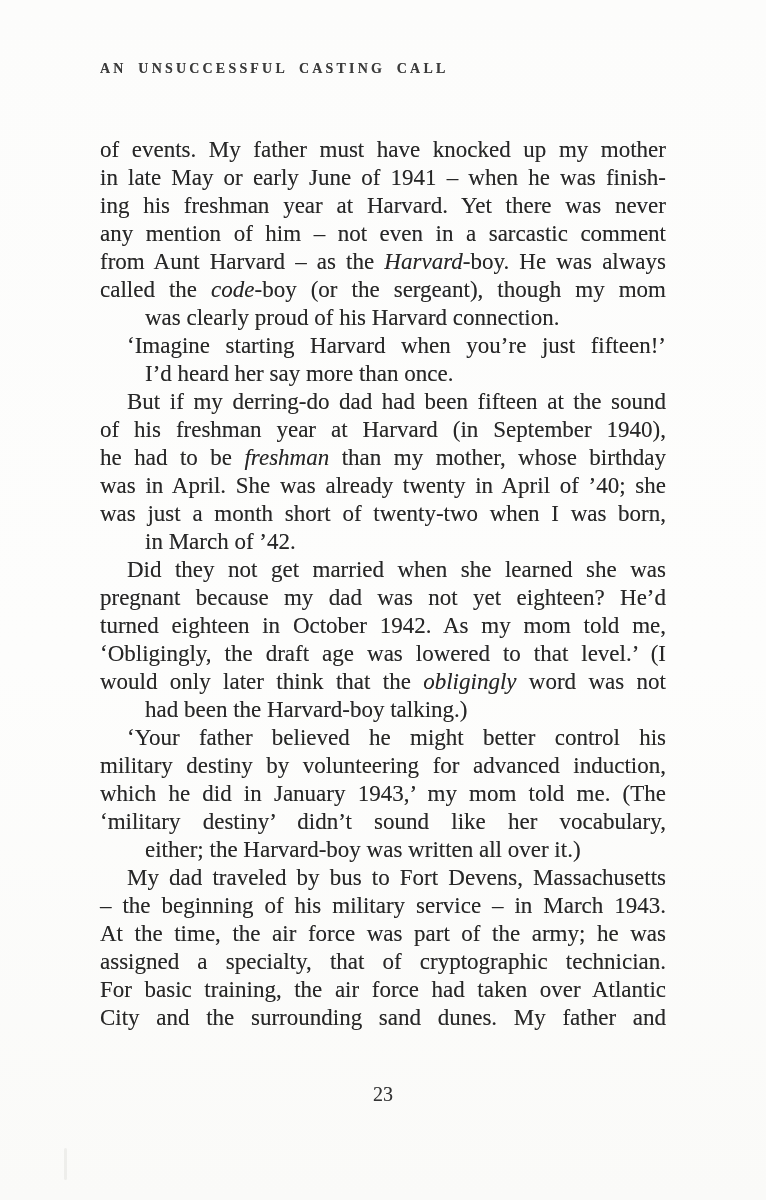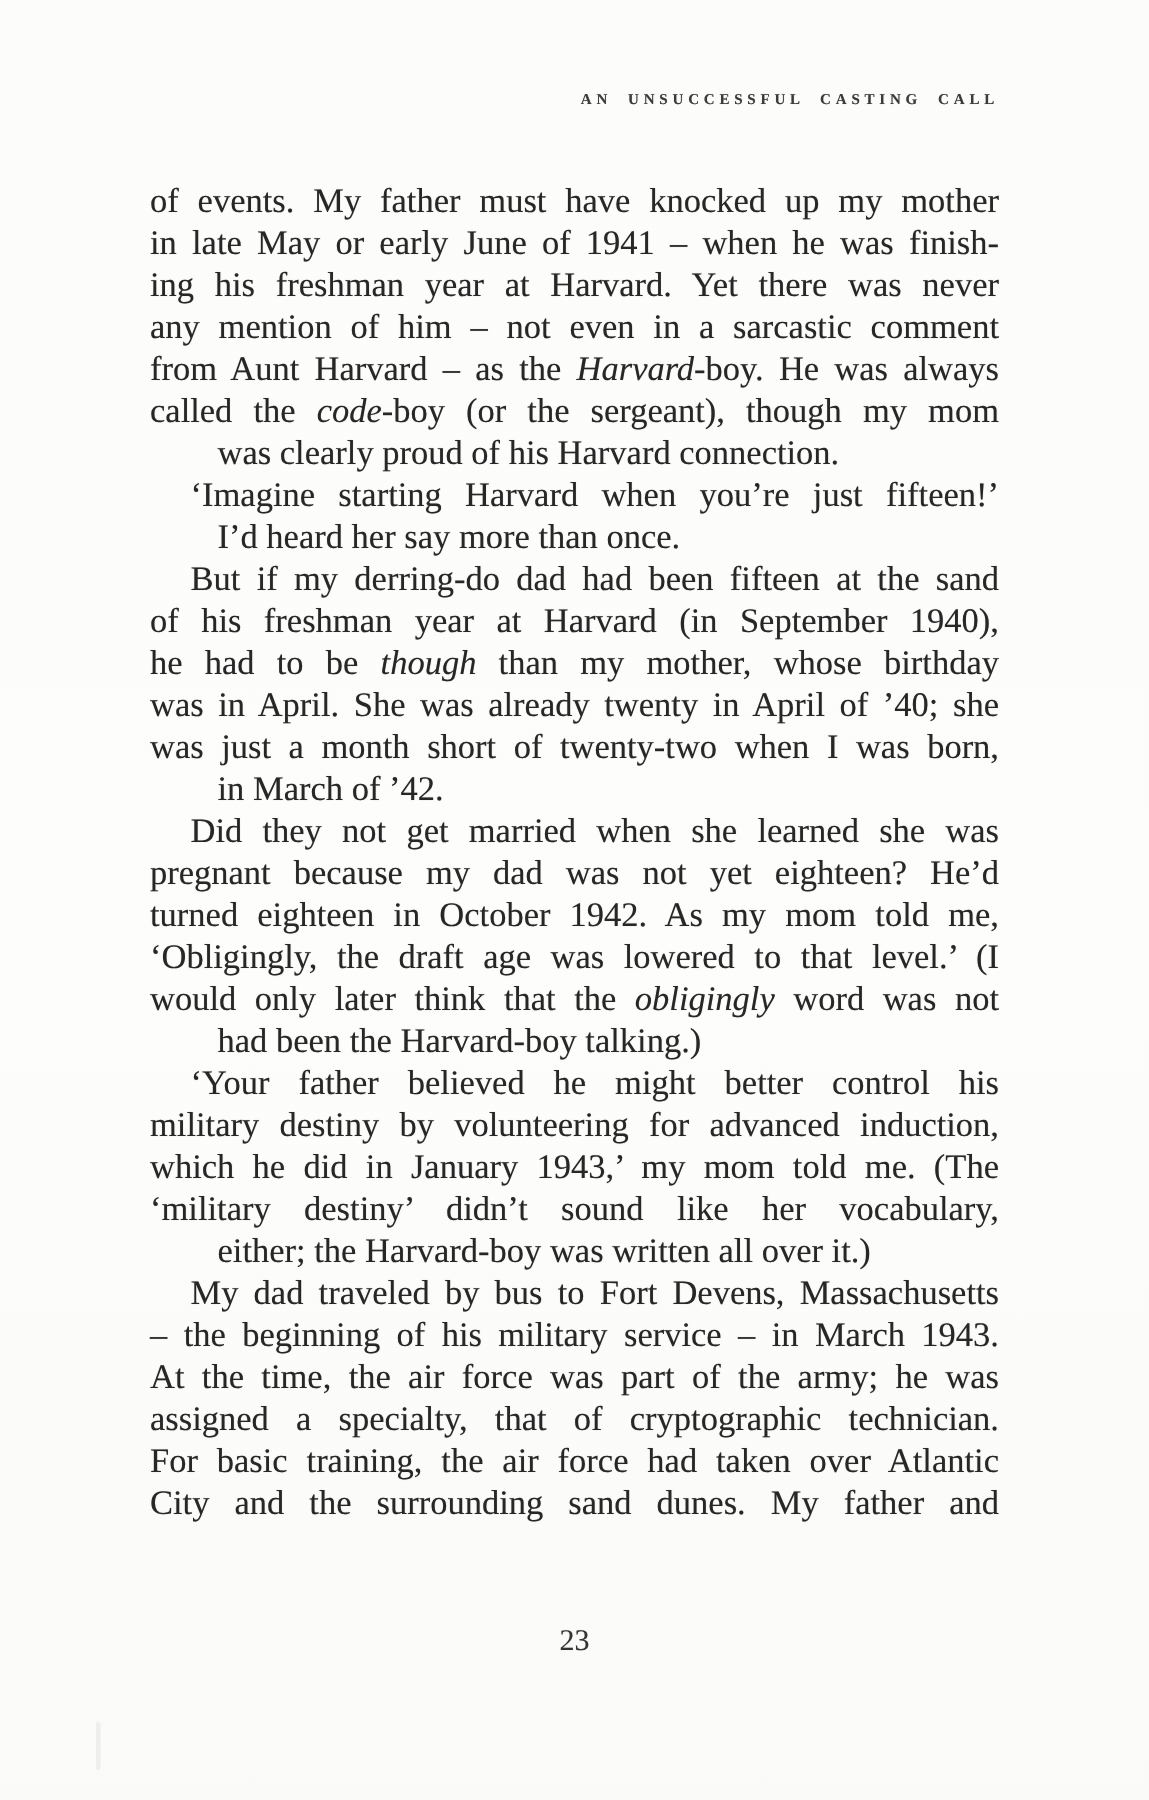--- a/index.html
+++ b/index.html
@@ -15,31 +15,31 @@
     position: relative;
     width: 766px;
     height: 1200px;
     background: linear-gradient(180deg, #fcfcfb 0%, #fdfdfc 55%, #fafaf8 100%);
   }
   .runhead {
     position: absolute;
     top: 61px;
     left: 100px;
     width: 566px;
-    text-align: right;
-    font-size: 10px;
+    text-align: left;
+    font-size: 14px;
     font-weight: bold;
     letter-spacing: 3.2px;
     word-spacing: 5px;
     color: #3b3b3b;
     text-shadow: 0 0 0.5px rgba(40,40,40,0.45);
   }
   .bodytext {
     position: absolute;
-    top: 120px;
+    top: 136px;
     left: 100px;
     width: 566px;
     font-size: 23px;
     color: #272727;
     text-shadow: 0 0 0.6px rgba(35,35,35,0.40);
   }
   .para { margin: 0; padding: 0; }
   .line {
     height: 28px;
     line-height: 28px;
@@ -85,23 +85,23 @@
         <div class="line"><span>any mention of him – not even in a sarcastic comment</span></div>
         <div class="line"><span>from Aunt Harvard – as the </span><span class="it">Harvard</span><span>-boy. He was always</span></div>
         <div class="line"><span>called the </span><span class="it">code</span><span>-boy (or the sergeant), though my mom</span></div>
         <div class="line endline"><span>was clearly proud of his Harvard connection.</span></div>
       </div>
       <div class="para">
         <div class="line indent"><span>‘Imagine starting Harvard when you’re just fifteen!’</span></div>
         <div class="line endline"><span>I’d heard her say more than once.</span></div>
       </div>
       <div class="para">
-        <div class="line indent"><span>But if my derring-do dad had been fifteen at the sand</span></div>
+        <div class="line indent"><span>But if my derring-do dad had been fifteen at the sound</span></div>
         <div class="line"><span>of his freshman year at Harvard (in September 1940),</span></div>
-        <div class="line"><span>he had to be </span><span class="it">though</span><span> than my mother, whose birthday</span></div>
+        <div class="line"><span>he had to be </span><span class="it">freshman</span><span> than my mother, whose birthday</span></div>
         <div class="line"><span>was in April. She was already twenty in April of ’40; she</span></div>
         <div class="line"><span>was just a month short of twenty-two when I was born,</span></div>
         <div class="line endline"><span>in March of ’42.</span></div>
       </div>
       <div class="para">
         <div class="line indent"><span>Did they not get married when she learned she was</span></div>
         <div class="line"><span>pregnant because my dad was not yet eighteen? He’d</span></div>
         <div class="line"><span>turned eighteen in October 1942. As my mom told me,</span></div>
         <div class="line"><span>‘Obligingly, the draft age was lowered to that level.’ (I</span></div>
         <div class="line"><span>would only later think that the </span><span class="it">obligingly</span><span> word was not</span></div>

